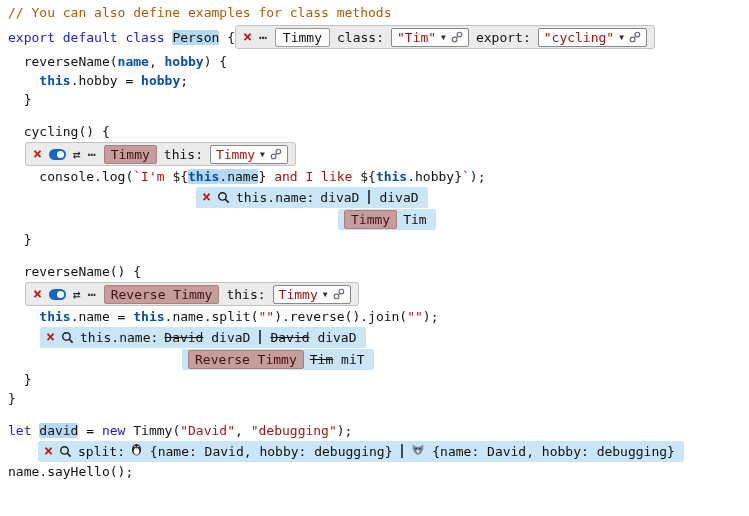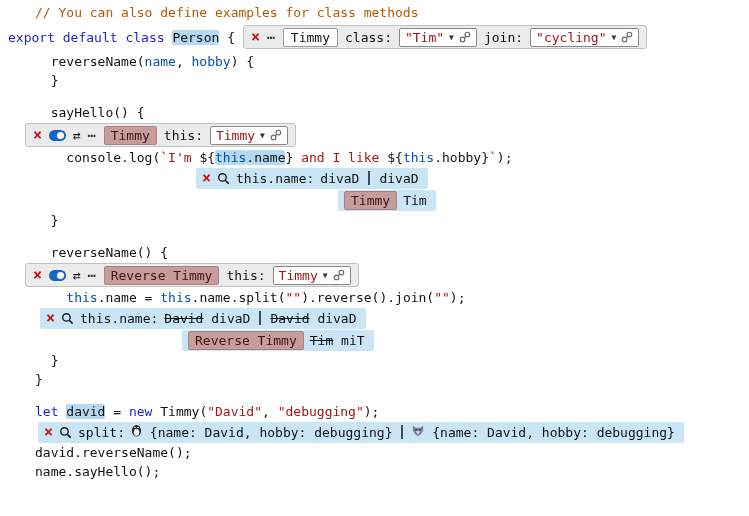--- a/index.html
+++ b/index.html
@@ -3,29 +3,29 @@
 <meta charset="utf-8">
 <style>
   * { margin:0; padding:0; box-sizing:border-box; }
   html,body { background:#ffffff; }
   body {
     width:749px; height:516px; overflow:hidden;
     font-family:"DejaVu Sans Mono", monospace;
     font-size:13px; color:var(--plain,#111);
   }
   .editor { padding:3px 0 0 8px; }
-  .row-code { height:19px; line-height:19px;margin-left:27px; }
-  .row-codewidget { height:30px; display:flex; align-items:center; gap:8px; }
+  .row-code { height:19px; line-height:19px; }
+  .row-codewidget { height:30px; display:flex; align-items:center; }
   .row-blank { height:13px; }
   .row-widget { height:26px; display:flex; align-items:center; }
   .row-probe { height:22px; display:flex; align-items:center; }
   .codeseg, .pgroup, .wlabel, .plabel { white-space:pre; }
   .tok-comment { color:var(--comment); }
   .tok-keyword { color:var(--keyword); }
-  .tok-variable { color:var(--variable); }
+  .tok-variable { color:var(--variable);font-weight:bold; }
   .tok-string { color:var(--string); }
   .tok-plain { color:var(--plain); }
   .hl { background:var(--highlight); border-radius:2px; }
   .strike { text-decoration:line-through; }
   .wbox {
     display:inline-flex; align-items:center; gap:7px;
     background:var(--widget-bg); border:1px solid var(--widget-border);
     border-radius:3px; padding:2px 7px; height:24px;
   }
   .pbox {
@@ -80,40 +80,41 @@
           <span class="svgicon">
             <svg width="12" height="12" viewBox="0 0 16 16">
               <g fill="none" stroke="#667" stroke-width="1.5">
                 <circle cx="4.8" cy="11.2" r="3.1"></circle>
                 <circle cx="11.2" cy="4.8" r="3.1"></circle>
                 <line x1="6.8" y1="9.2" x2="9.2" y2="6.8"></line>
               </g>
             </svg>
           </span>
         </span>
-        <span class="wlabel">join:</span>
+        <span class="wlabel">export:</span>
         <span class="dd">
           <span class="ddval">"cycling"</span>
           <span class="caret">▼</span>
           <span class="svgicon">
             <svg width="12" height="12" viewBox="0 0 16 16">
               <g fill="none" stroke="#667" stroke-width="1.5">
                 <circle cx="4.8" cy="11.2" r="3.1"></circle>
                 <circle cx="11.2" cy="4.8" r="3.1"></circle>
                 <line x1="6.8" y1="9.2" x2="9.2" y2="6.8"></line>
               </g>
             </svg>
           </span>
         </span>
       </span>
     </div>
     <div class="row-code"><span class="codeseg"><span class="tok-plain">  reverseName(</span><span class="tok-variable">name</span><span class="tok-plain">, </span><span class="tok-variable">hobby</span><span class="tok-plain">) {</span></span></div>
+    <div class="row-code"><span class="codeseg"><span class="tok-plain">    </span><span class="tok-variable">this</span><span class="tok-plain">.hobby = </span><span class="tok-variable">hobby</span><span class="tok-plain">;</span></span></div>
     <div class="row-code"><span class="codeseg"><span class="tok-plain">  }</span></span></div>
     <div class="row-blank"></div>
-    <div class="row-code"><span class="codeseg"><span class="tok-plain">  sayHello() {</span></span></div>
+    <div class="row-code"><span class="codeseg"><span class="tok-plain">  cycling() {</span></span></div>
     <div class="row-widget" style="margin-left: 17px;">
       <span class="wbox">
         <span class="xicon">×</span>
         <span class="toggle"></span>
         <span class="swap">⇄</span>
         <span class="more">⋯</span>
         <span class="chip">Timmy</span>
         <span class="wlabel">this:</span>
         <span class="dd">
           <span class="ddval">Timmy</span>
@@ -223,15 +224,14 @@
             </svg></span><span class="tok-plain"> {name: David, hobby: debugging}</span></span>
         <span class="sep"></span>
         <span class="pgroup"><span class="svgicon"><svg width="12" height="12" viewBox="0 0 12 12">
               <polygon points="0.8,0.8 4,2.8 8,2.8 11.2,0.8 11.2,5.2 9.2,9 6,11.3 2.8,9 0.8,5.2" fill="#7d8494"></polygon>
               <polygon points="4,6.2 8,6.2 6,9.6" fill="#e9e9ef"></polygon>
               <circle cx="4" cy="4.8" r="0.8" fill="#1a1a1a"></circle>
               <circle cx="8" cy="4.8" r="0.8" fill="#1a1a1a"></circle>
             </svg></span><span class="tok-plain"> {name: David, hobby: debugging}</span></span>
       </span>
     </div>
-    <div class="row-code"><span class="codeseg"><span class="tok-plain">david.reverseName();</span></span></div>
     <div class="row-code"><span class="codeseg"><span class="tok-plain">name.sayHello();</span></span></div>
   </div>
 
 </body></html>

